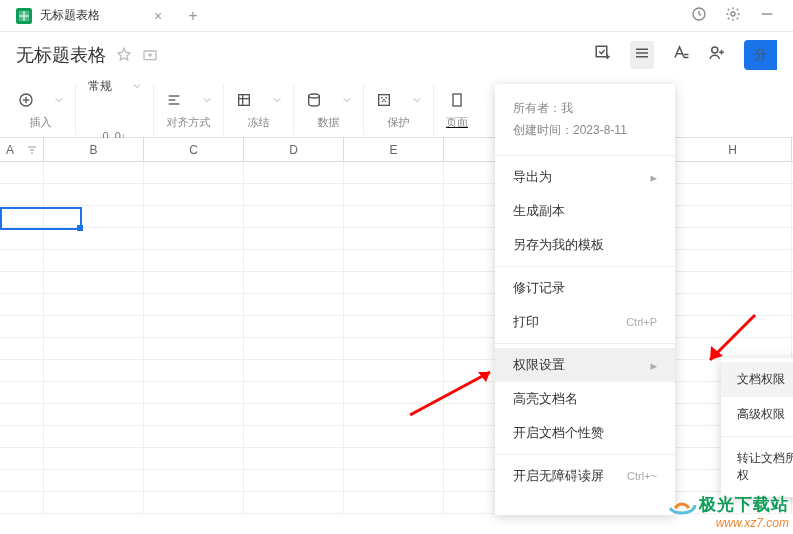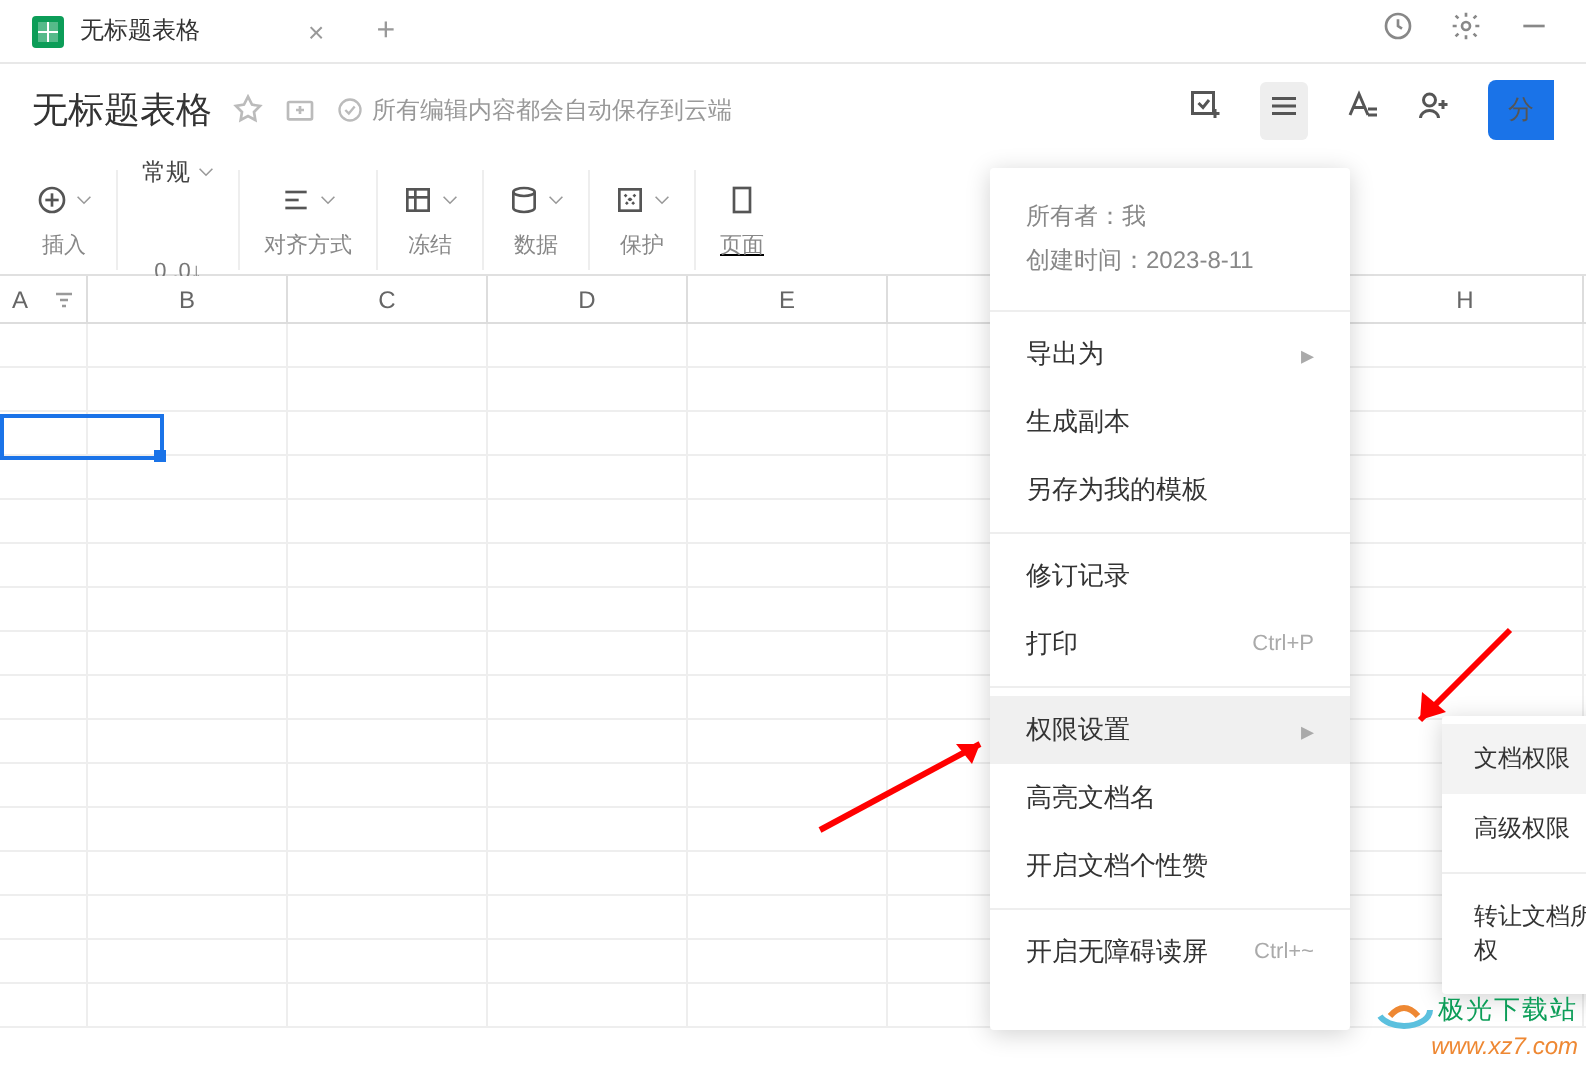--- a/index.html
+++ b/index.html
@@ -25,21 +25,21 @@
 .save-status { font-size: 12px; color: #999; display: flex; align-items: center; gap: 4px; }
 .right-actions { margin-left: auto; display: flex; align-items: center; gap: 18px; }
 .right-actions span { color: #555; cursor: pointer; }
 .right-actions svg { width: 18px; height: 18px; }
 .share-btn { background: #1a73e8; color: #fff; padding: 6px 10px; font-size: 13px; border-radius: 4px 0 0 4px; }
 
 
 .toolbar { height: 60px; display: flex; align-items: center; padding: 4px 6px 0; border-bottom: 1px solid #e0e0e0; gap: 0; }
 .tool-group { display: flex; flex-direction: column; align-items: center; justify-content: center; padding: 0 12px; border-right: 1px solid #eee; height: 50px; }
 .tool-group:last-child { border-right: none; }
-.tool-top { display: flex; align-items: center; gap: 4px; color: #444; font-size: 12px; height: 22px; justify-content: flex-end; }
+.tool-top { display: flex; align-items: center; gap: 21px; color: #444; font-size: 12px; height: 22px; justify-content: flex-end; }
 .tool-top svg { width: 16px; height: 16px; }
 .tool-label { font-size: 11px; color: #888; margin-top: 4px; }
 .tool-caret { color: #999; }
 .tool-caret svg { width: 8px; height: 8px; }
 
 
 .grid { position: relative; }
 .col-headers { display: flex; height: 24px; background: #fff; border-bottom: 1px solid #ddd; }
 .col-hdr { flex: 0 0 100px; text-align: center; font-size: 12px; color: #666; border-right: 1px solid #ddd; line-height: 24px; }
 .col-hdr.first { flex: 0 0 44px; display:flex; align-items:center; justify-content:space-between; padding: 0 6px;}
@@ -64,21 +64,21 @@
 .menu-sub .menu-item.hover { background: #f3f3f3; }
 
 
 .arrow { position: absolute; pointer-events: none; }
 .arrow-line { stroke: #ff0000; stroke-width: 3; fill: none; }
 .arrow-head { fill: #ff0000; }
 
 
 .watermark { position: absolute; right: 4px; bottom: 4px; text-align: right; }
 .wm-top { display: flex; align-items: center; justify-content: flex-end; gap: 2px; }
-.wm-text { font-size: 13px; font-weight: normal; color: #0c9d58; letter-spacing: 1px; }
+.wm-text { font-size: 17px; font-weight: bold; color: #0c9d58; letter-spacing: 1px; }
 .wm-url { font-size: 12px; color: #ee8833; font-style: italic; }
 </style>
 </head>
 <body>
 
 <div class="tab-bar">
   <div class="tab">
     <span class="tab-icon">
       <svg viewBox="0 0 10 10">
           <rect x="0" y="0" width="10" height="10" fill="#fff" opacity="0.3"></rect>
@@ -111,27 +111,20 @@
       <svg viewBox="0 0 24 24" fill="none" stroke="#bbb" stroke-width="2">
         <path d="M12 2l3 6 6 1-4.5 4.5 1 6-5.5-3-5.5 3 1-6L3 9l6-1z"></path>
       </svg>
     </span>
   <span class="title-icon">
       <svg viewBox="0 0 24 24" fill="none" stroke="#bbb" stroke-width="2">
         <rect x="3" y="6" width="18" height="13" rx="1"></rect>
         <path d="M12 9v6M9 12h6"></path>
       </svg>
     </span>
-  <span class="save-status">
-    <svg viewBox="0 0 24 24" width="14" height="14" fill="none" stroke="#bbb" stroke-width="2">
-        <circle cx="12" cy="12" r="9"></circle>
-        <path d="M8 12l3 3 5-6"></path>
-      </svg>
-    <span>所有编辑内容都会自动保存到云端</span>
-  </span>
   <div class="right-actions">
     <span><svg viewBox="0 0 24 24" fill="none" stroke="#555" stroke-width="2">
           <rect x="3" y="3" width="14" height="14"></rect>
           <path d="M7 10l3 3 4-5"></path>
           <path d="M18 14v6M15 17h6"></path>
         </svg></span>
     <span style="background:#eee; padding:3px; border-radius:3px;"><svg viewBox="0 0 24 24" fill="none" stroke="#555" stroke-width="2">
           <line x1="4" y1="7" x2="20" y2="7"></line>
           <line x1="4" y1="12" x2="20" y2="12"></line>
           <line x1="4" y1="17" x2="20" y2="17"></line>

